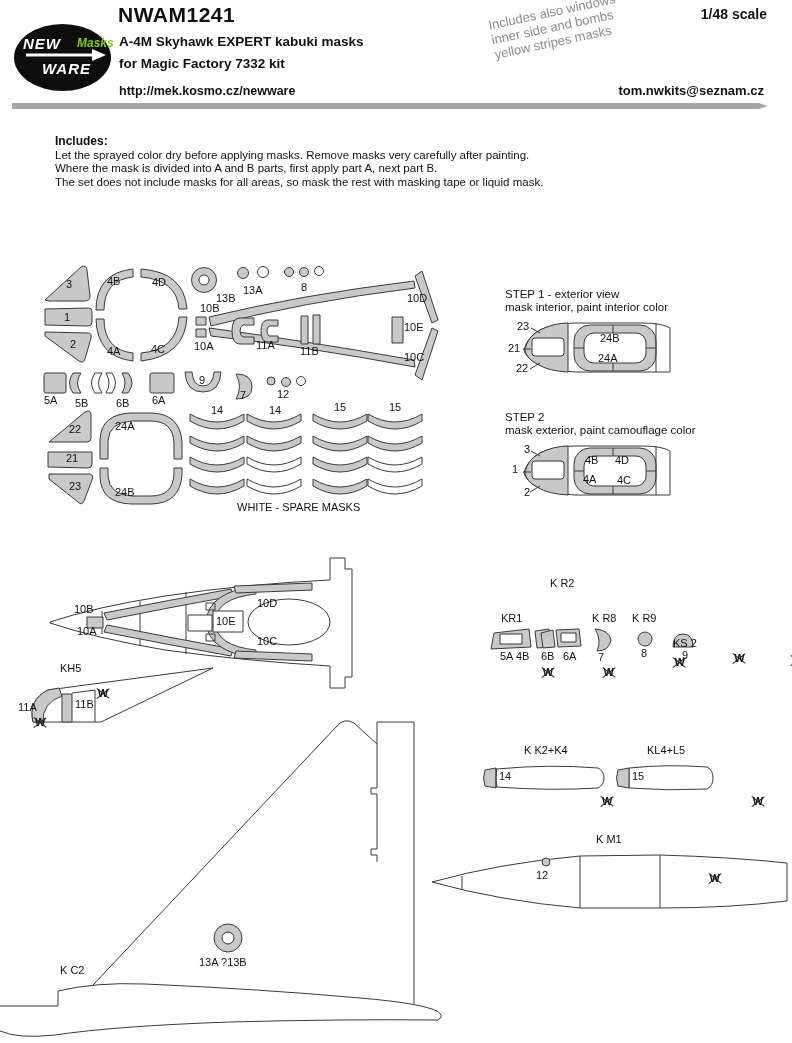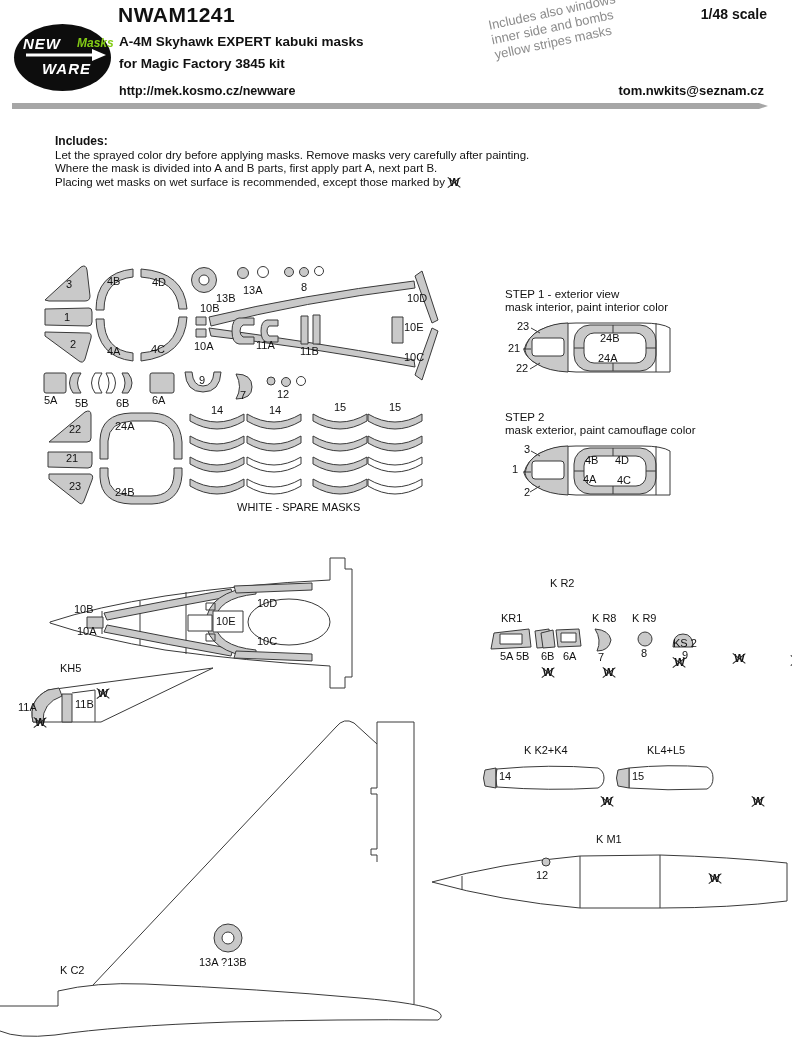--- a/index.html
+++ b/index.html
@@ -46,37 +46,37 @@
     <svg width="97" height="67">
       <line x1="12" y1="31" x2="78" y2="31" stroke="#fff" stroke-width="3"></line>
       <polygon points="78,25 92,31 78,37" fill="#fff"></polygon>
     </svg>
     <span class="l1">NEW</span>
     <span class="l2">Masks</span>
     <span class="l3">WARE</span>
   </div>
   <div class="code">NWAM1241</div>
   <div class="t1">A-4M Skyhawk EXPERT kabuki masks</div>
-  <div class="t2">for Magic Factory 3845 kit</div>
+  <div class="t2">for Magic Factory 7332 kit</div>
   <div class="url">http://mek.kosmo.cz/newware</div>
   <div class="scale">1/48 scale</div>
   <div class="email">tom.nwkits@seznam.cz</div>
   <div class="rot">
     <div>Includes also windows</div>
     <div>inner side and bombs</div>
     <div>yellow stripes masks</div>
   </div>
   <div class="bar"></div>
 
   
   <div class="imp">
     <div class="h">Includes:</div>
     <div>Let the sprayed color dry before applying masks. Remove masks very carefully after painting.</div>
     <div>Where the mask is divided into A and B parts, first apply part A, next part B.</div>
-    <div><span>Placing wet masks on wet surface is recommended, except those marked by </span><span class="wsym">W</span></div>
+    <div>The set does not include masks for all areas, so mask the rest with masking tape or liquid mask.</div>
   </div>
 
   
   <svg width="792" height="1043">
     <defs>
       <g id="canopy-side">
         <path class="w" d="M0 29 Q3 16 16 9 Q30 2 52 2 L118 2 Q138 2 146 7 L146 51 L52 51 Q28 50 13 43 Q2 37 0 29 Z"></path>
         <path class="g" d="M1 29 Q3 16 16 9 Q30 2 44 2 L44 51 Q24 50 13 43 Q2 37 1 29 Z"></path>
         <rect class="w" x="8" y="17" width="32" height="18" rx="3"></rect>
         <rect class="g" x="50" y="4" width="82" height="46" rx="16"></rect>
@@ -275,21 +275,21 @@
 
   
   <span class="lb" style="left:60px;top:663px">KH5</span>
   <span class="lb" style="left:18px;top:702px">11A</span>
   <span class="wsym abs" style="left:34px;top:712px">W</span>
   <span class="lb" style="left:75px;top:699px">11B</span>
   <span class="wsym abs" style="left:80px;top:683px">W</span>
 
   
   <span class="lb" style="left:501px;top:613px">KR1</span>
-  <span class="lb" style="left:500px;top:651px">5A 5B</span>
+  <span class="lb" style="left:500px;top:651px">5A 4B</span>
   <span class="wsym abs" style="left:508px;top:662px">W</span>
   <span class="lb" style="left:550px;top:578px">K R2</span>
   <span class="lb" style="left:541px;top:651px">6B</span>
   <span class="lb" style="left:563px;top:651px">6A</span>
   <span class="wsym abs" style="left:552px;top:662px">W</span>
   <span class="lb" style="left:592px;top:613px">K R8</span>
   <span class="lb" style="left:598px;top:652px">7</span>
   <span class="wsym abs" style="left:606px;top:652px">W</span>
   <span class="lb" style="left:632px;top:613px">K R9</span>
   <span class="lb" style="left:641px;top:648px">8</span>

